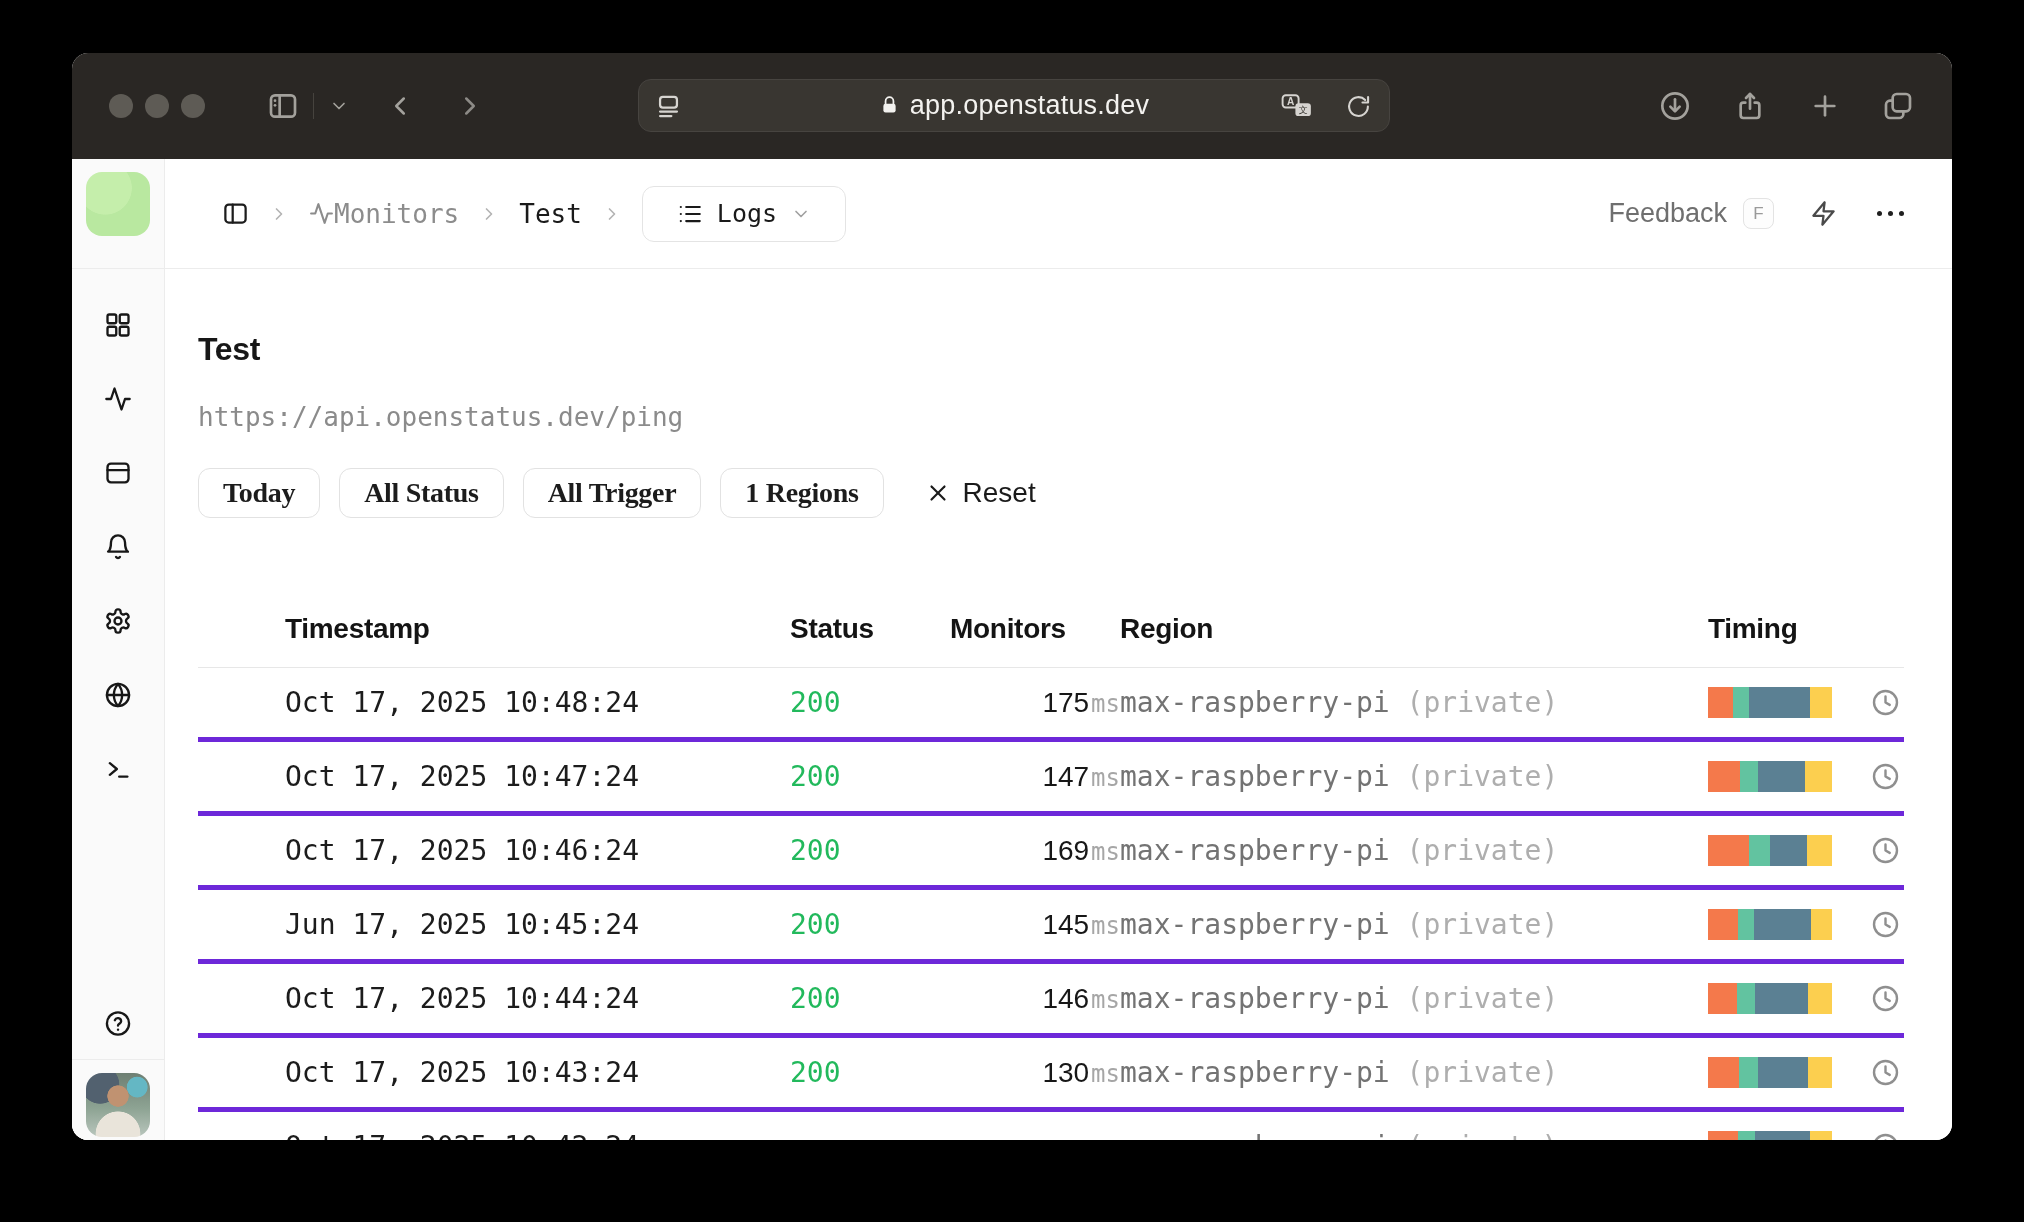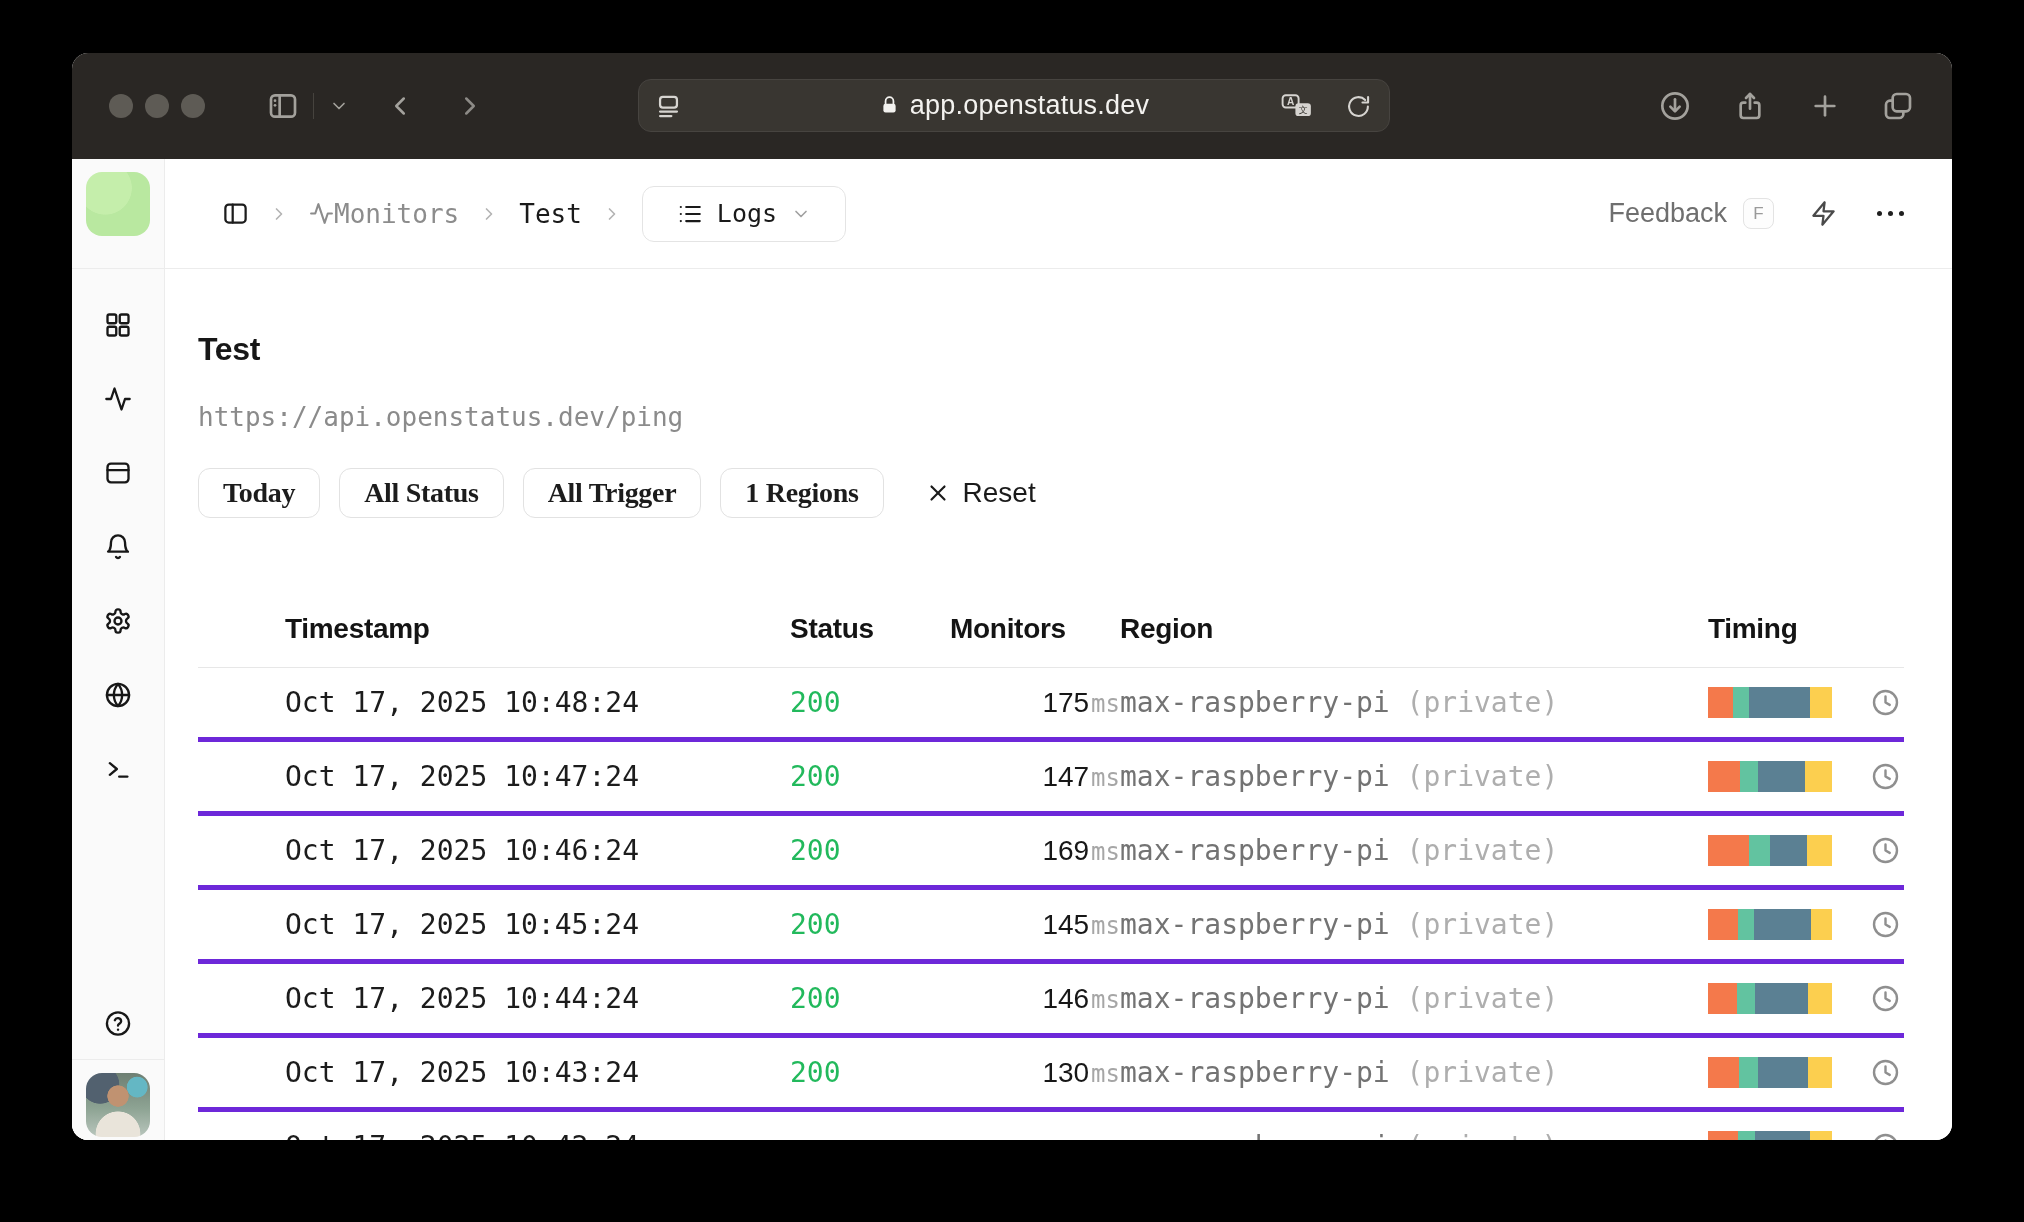--- a/index.html
+++ b/index.html
@@ -429,21 +429,21 @@
     <span class="clock">
       <svg class="ic" width="29" height="29" viewBox="0 0 24 24">
                     <circle cx="12" cy="12" r="9.5"></circle>
                     <path d="M12 7v5l3.5 2"></path>
                   </svg>
     </span>
   </div>
 
   <div class="t-row">
     <span><span class="dot" style="background: rgb(34, 185, 92);"></span></span>
-    <span class="ts mono">Oct 17, 2025 10:45:24</span>
+    <span class="ts mono">Jun 17, 2025 10:45:24</span>
     <span class="status mono" style="color: rgb(34, 185, 92);">200</span>
     <span class="lat">
       <span class="lat-v">145</span>
       <span class="lat-u mono">ms</span>
     </span>
     <span class="region mono">
       <span>max-raspberry-pi</span> <span class="badge">(private)</span>
     </span>
     <span class="timing-bar">
                   <span style="flex: 0 0 24%; background: rgb(244, 121, 75);"></span>

